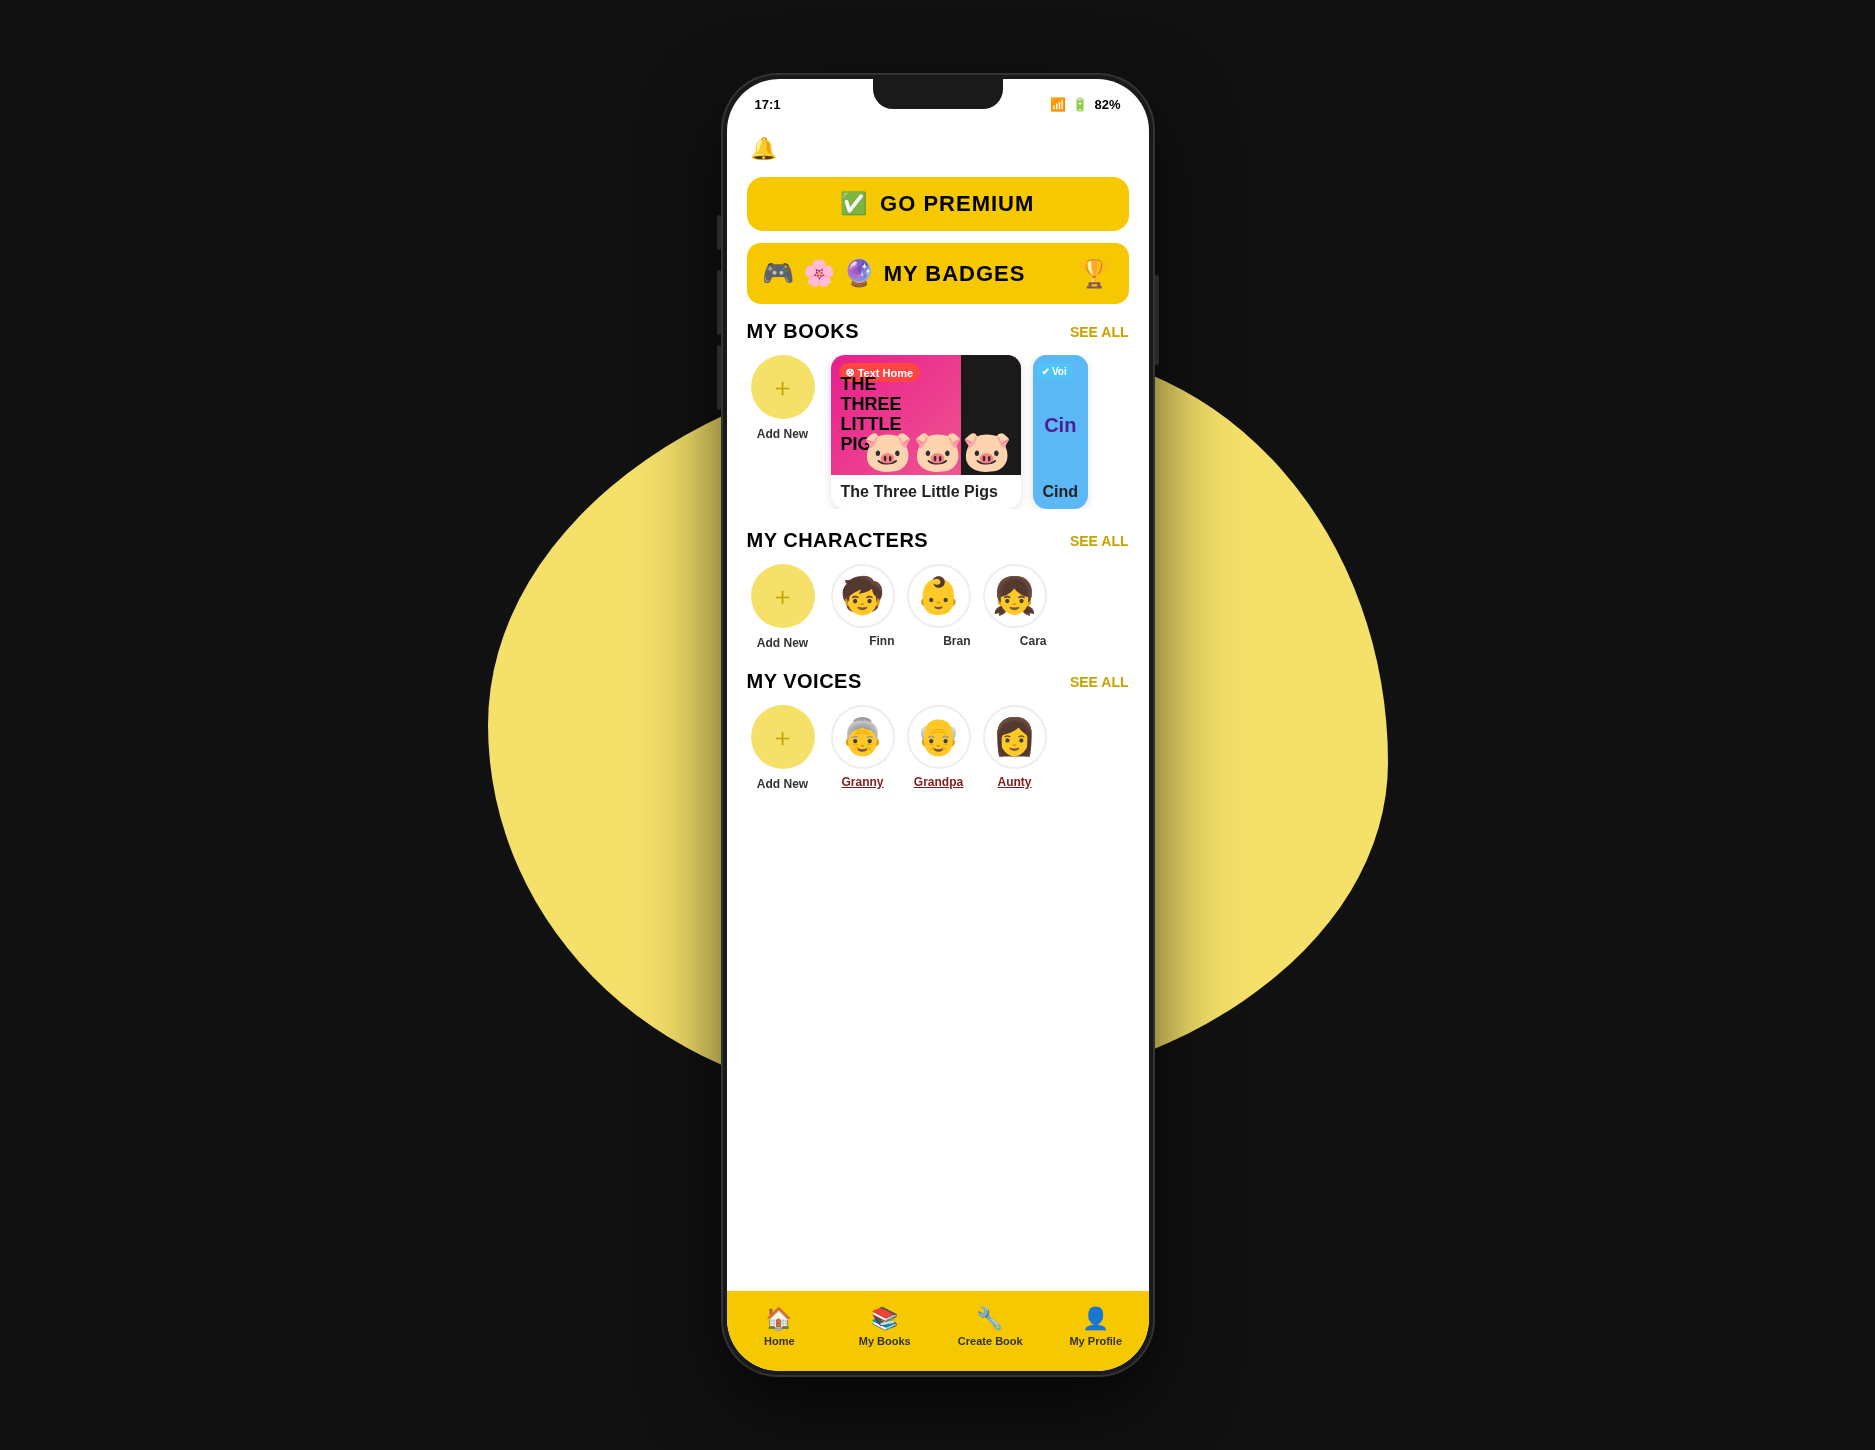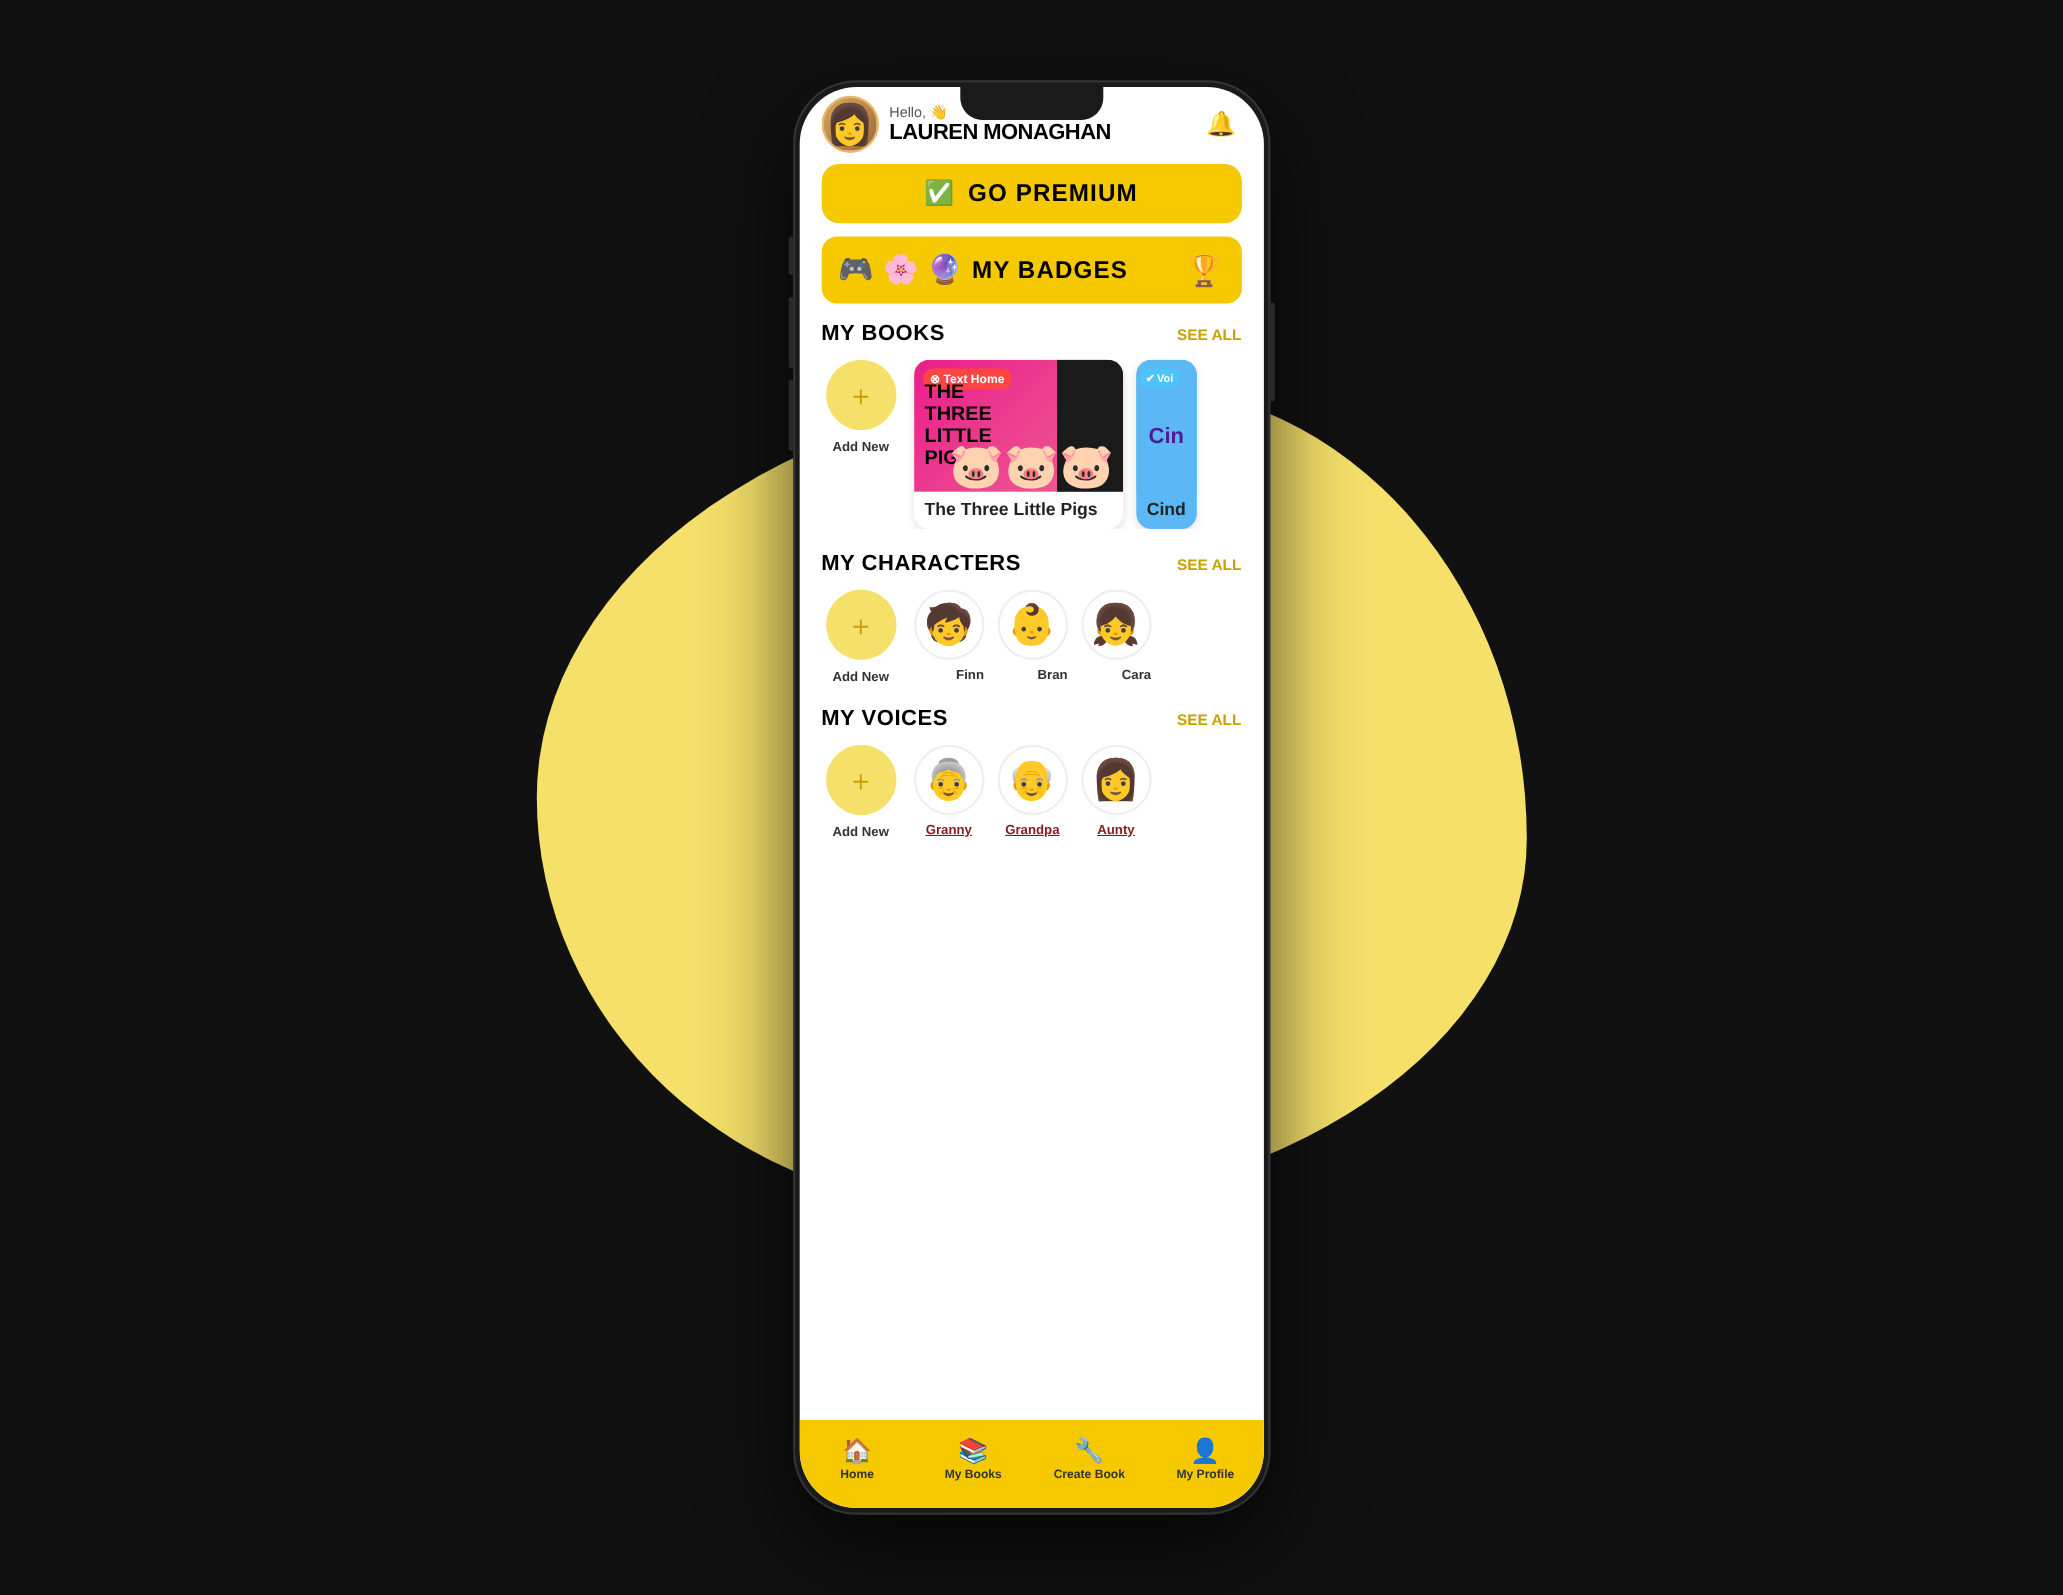--- a/index.html
+++ b/index.html
@@ -425,33 +425,32 @@
 
       <div class="btn-left-top"></div>
       <div class="btn-left-mid"></div>
       <div class="btn-left-bot"></div>
       <div class="btn-right"></div>
 
       <div class="phone-inner">
 
         <div class="notch"></div>
 
+        <div class="status-bar">
+          <span class="status-time">17:1</span>
+          <div class="status-right">
+            <span>📶</span>
+            <span>🔋</span>
+            <span>82%</span>
+          </div>
+        </div>
 
         <div class="app-content">
 
           <div class="header">
-            <div class="header-left">
-              <div class="avatar">
-                <div class="person user-face"></div>
-              </div>
-              <div>
-                <div class="greeting-text">Hello, 👋</div>
-                <div class="user-name">Lauren Monaghan</div>
-              </div>
-            </div>
             <div class="bell-icon">🔔</div>
           </div>
 
           <div class="premium-btn">
             <span class="premium-icon">✅</span>
             <span class="premium-text">GO PREMIUM</span>
           </div>
 
           <div class="badges-banner">
             <span class="badges-emoji">🎮</span>

